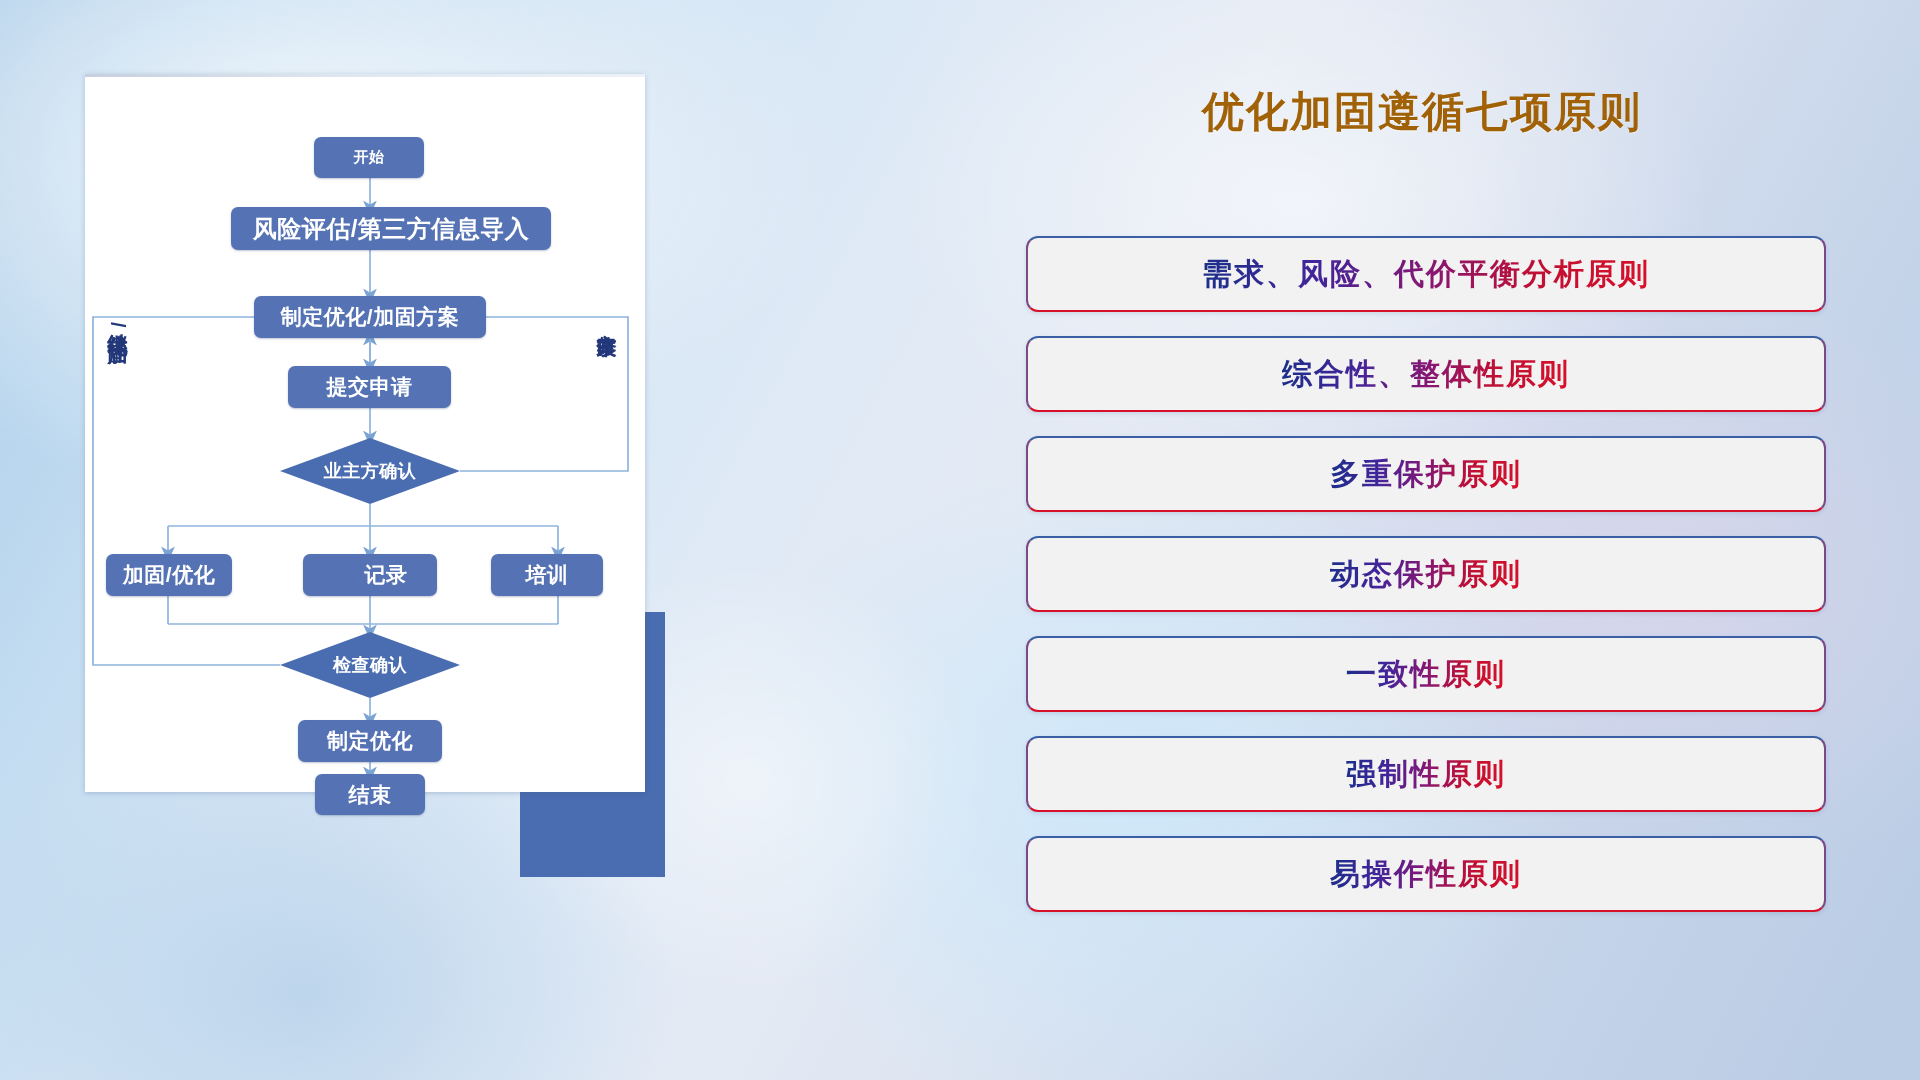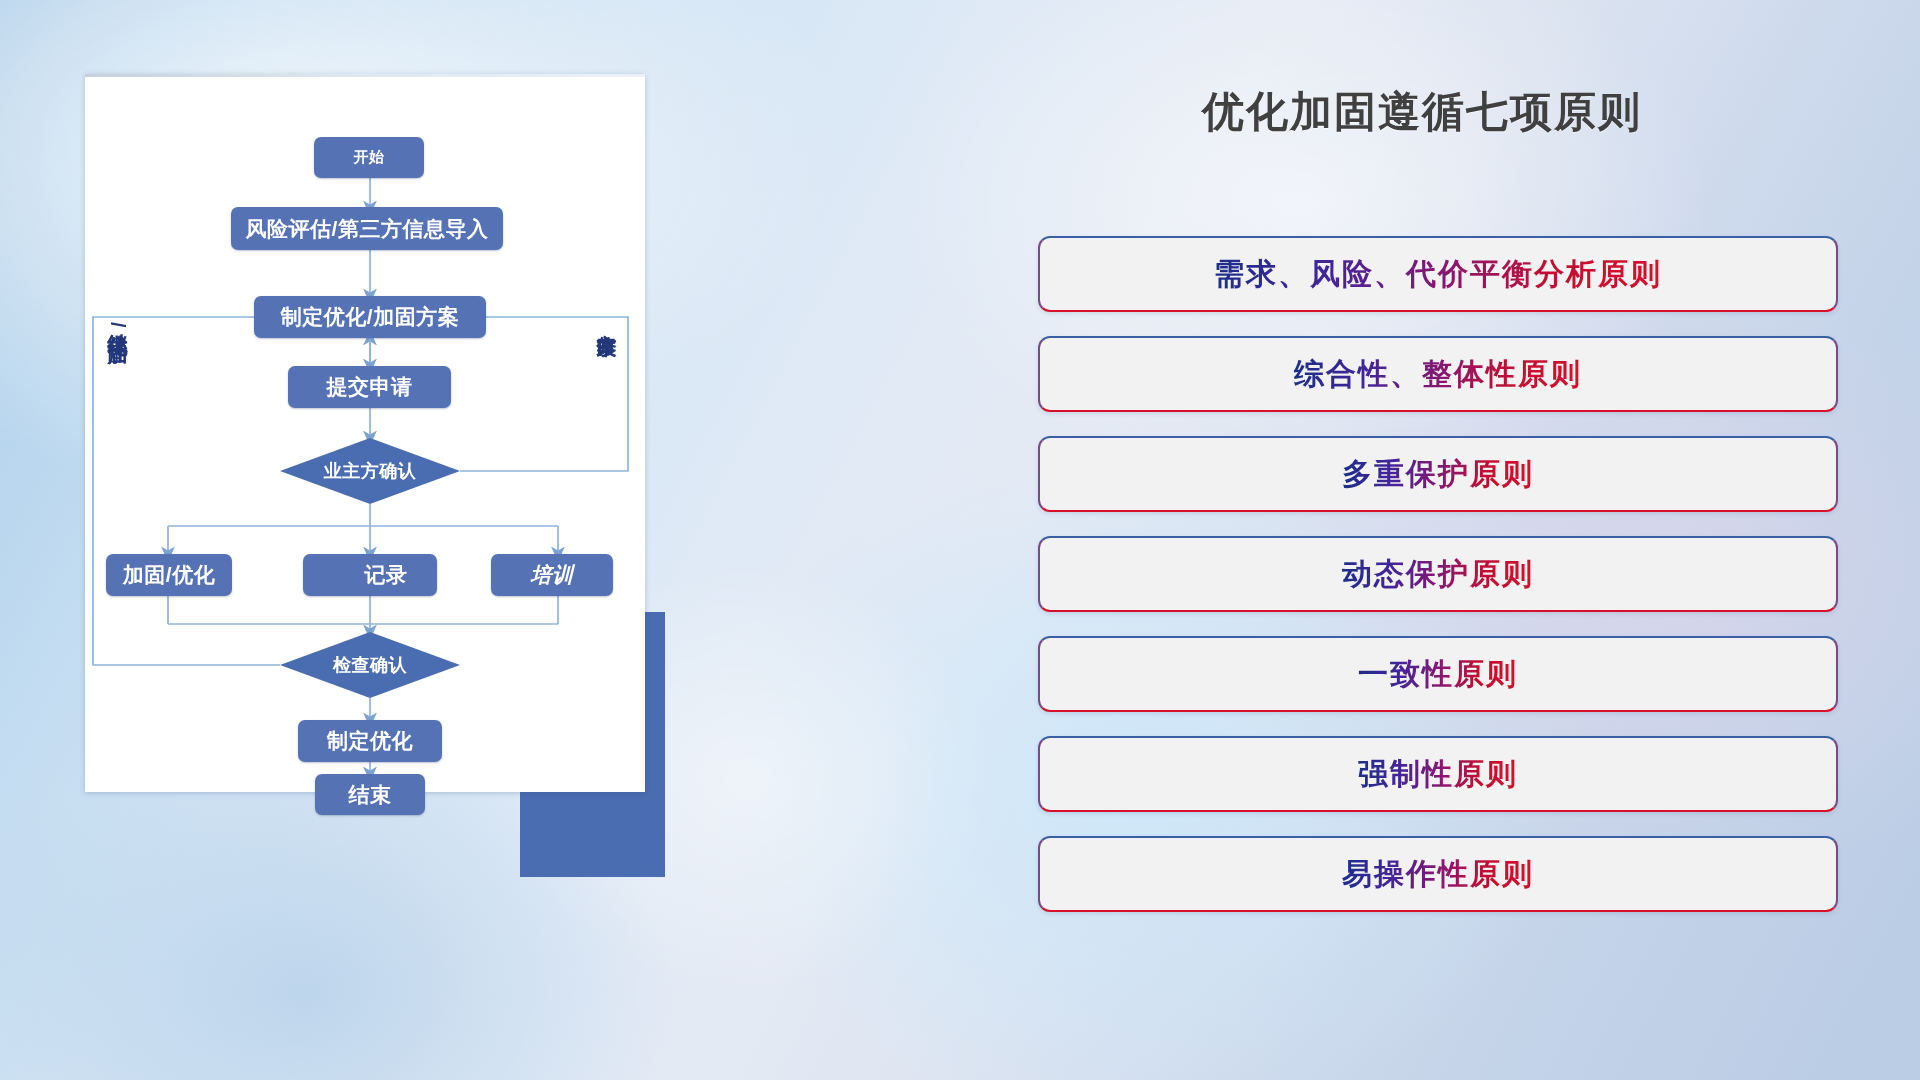--- a/index.html
+++ b/index.html
@@ -79,25 +79,25 @@
     color:#23387a;
     font-weight:bold;
     letter-spacing:1px;
     line-height:1.05;
   }
 
   
   #panel{ position:absolute; left:1022px; top:84px; width:800px; height:920px; z-index:2; }
   #panel-title{
     position:absolute; left:0; top:0; width:800px; text-align:center;
-    font-size:42px; font-weight:bold; color:#404040;
+    font-size:42px; font-weight:bold; color:#a16207;
     letter-spacing:2px;
     text-shadow:0 1px 1px rgba(255,255,255,.6);
   }
-  .plist{ position:absolute; left:16px; top:152px; width:800px; }
+  .plist{ position:absolute; left:4px; top:152px; width:800px; }
   .pitem{
     position:relative;
     height:76px;
     margin-bottom:24px;
     background:#f2f2f2;
     border-radius:12px;
     border-top:2.5px solid #3b5fa4;
     border-left:2.5px solid #7a4a86;
     border-right:2.5px solid #7a4a86;
     border-bottom:2.5px solid #d8102a;
@@ -182,21 +182,21 @@
 
     <svg id="flow-shapes" style="position:absolute;left:0;top:0;width:560px;height:718px;" viewBox="0 0 560 718">
       <polygon points="285,364 375,397 285,430 195,397" fill="#4a6cb0"></polygon>
       <polygon points="285,558 375,591 285,624 195,591" fill="#4a6cb0"></polygon>
     </svg>
 
     <div class="node" style="left:229px;top:63px;width:110px;height:41px;font-size:15px;">
       <span>开始</span>
     </div>
 
-    <div class="node" style="left:146px;top:133px;width:272px;height:43px;font-size:21px;">
+    <div class="node" style="left:146px;top:133px;width:320px;height:43px;font-size:24px;">
       <span>风险评估/第三方信息导入</span>
     </div>
 
     <div class="node" style="left:169px;top:222px;width:232px;height:42px;font-size:21px;">
       <span>制定优化/加固方案</span>
     </div>
 
     <div class="node" style="left:203px;top:292px;width:163px;height:42px;font-size:21px;">
       <span>提交申请</span>
     </div>
@@ -206,21 +206,21 @@
     </div>
 
     <div class="node" style="left:21px;top:480px;width:126px;height:42px;font-size:21px;justify-content:center;">
       <span>加固/优化</span>
     </div>
 
     <div class="node" style="left:218px;top:480px;width:134px;height:42px;font-size:21px;padding-left:32px;">
       <span>记录</span>
     </div>
 
-    <div class="node" style="left:406px;top:480px;width:122px;height:42px;font-size:21px;font-style:italic;">
+    <div class="node" style="left:406px;top:480px;width:112px;height:42px;font-size:21px;">
       <span>培训</span>
     </div>
 
     <div class="node" style="left:205px;top:572px;width:160px;height:38px;background:transparent;box-shadow:none;font-size:18px;">
       <span>检查确认</span>
     </div>
 
     <div class="node" style="left:213px;top:646px;width:144px;height:42px;font-size:21px;">
       <span>制定优化</span>
     </div>

